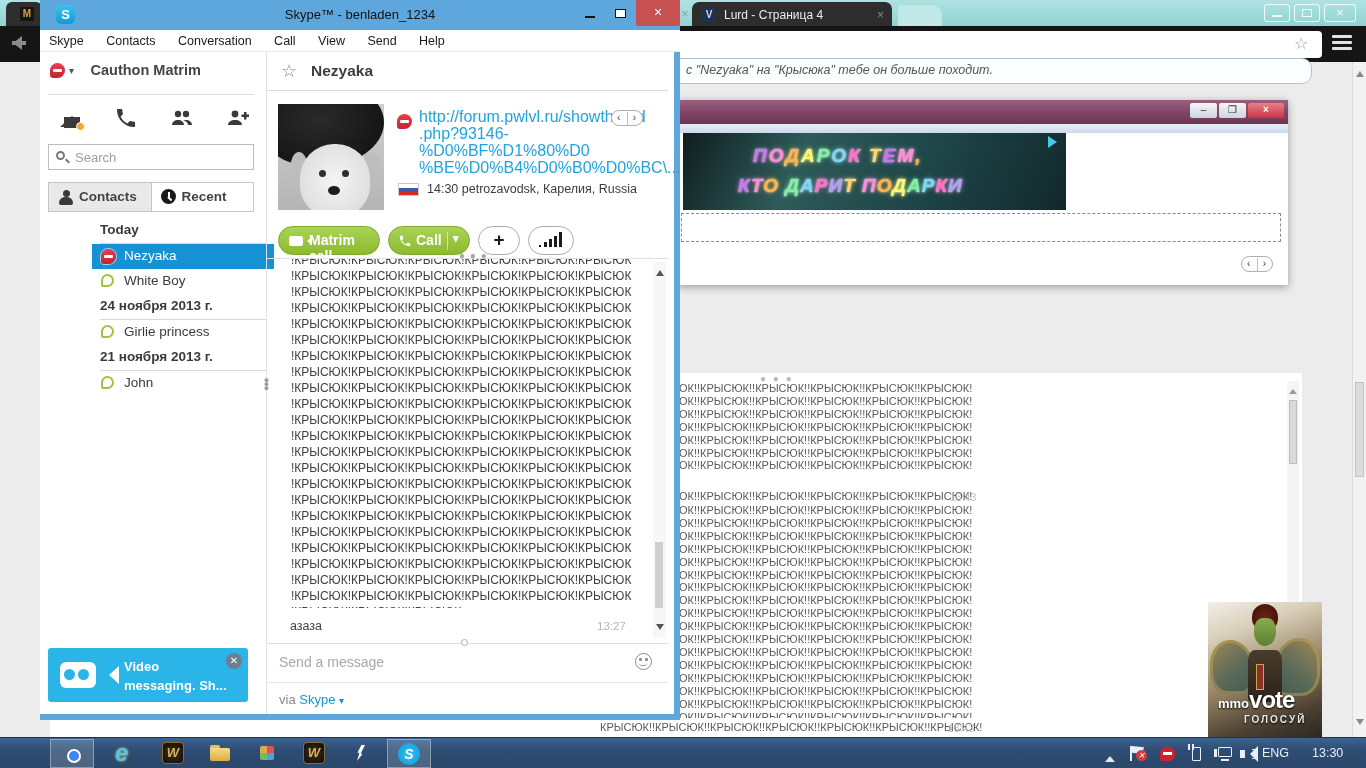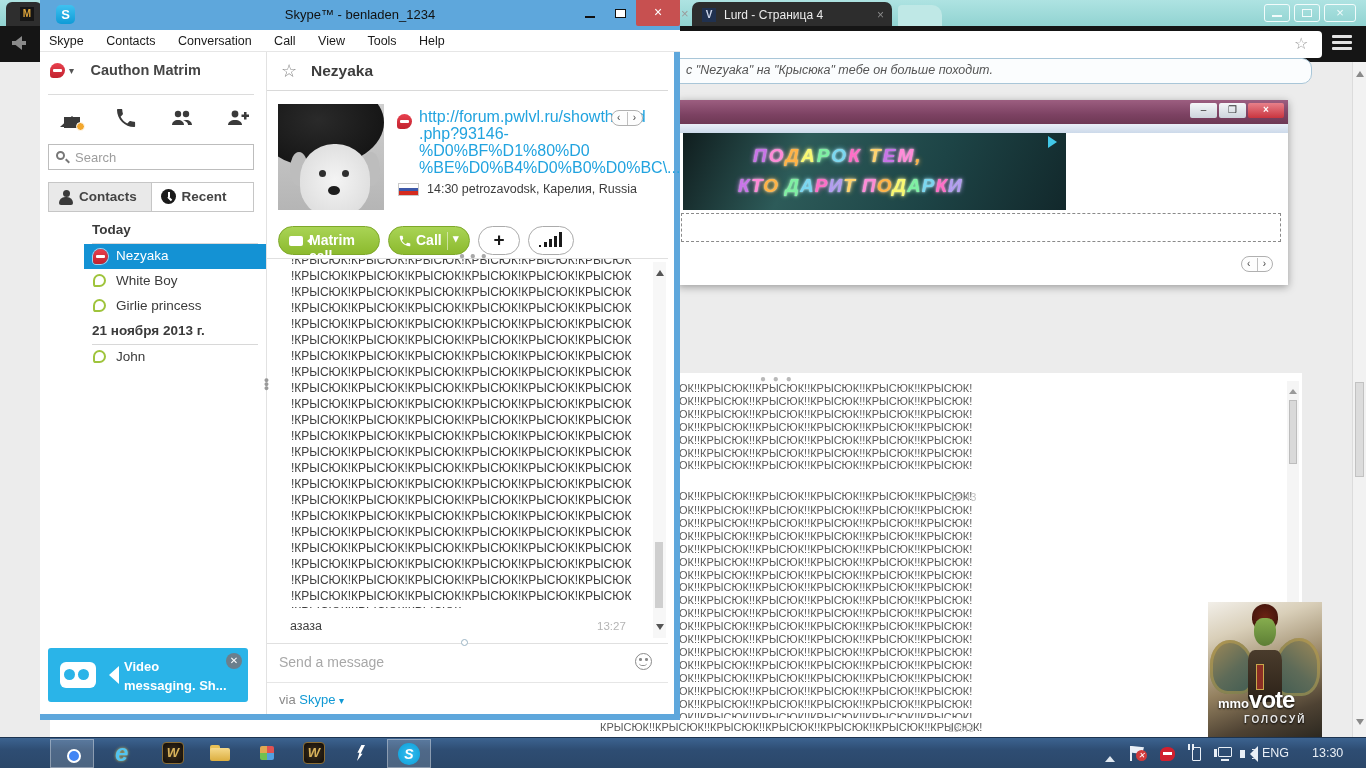--- a/index.html
+++ b/index.html
@@ -128,21 +128,21 @@
   .sb-tab { flex:1; position:relative; font-size:13.5px; font-weight:bold; color:#444; line-height:28px; }
   .sb-tab.act { background:#e9e9e9; }
   .sb-tab .lbl { margin-left:30px; }
   .tab-sep { width:1px; background:#c6c6c6; }
   .ic-person { position:absolute; left:10px; top:7px; width:14px; height:16px; }
   .ic-person::before { content:""; position:absolute; left:4px; top:0; width:7px; height:7px; background:#3a3a3a; border-radius:50%; }
   .ic-person::after { content:""; position:absolute; left:0; top:7px; width:14px; height:8px; background:#3a3a3a; border-radius:6px 6px 2px 2px; }
   .ic-clock { position:absolute; left:9px; top:6px; width:15px; height:15px; background:#1a1a1a; border-radius:50%; }
   .ic-clock::before { content:""; position:absolute; left:7px; top:3px; width:2px; height:5px; background:#fff; }
   .ic-clock::after { content:""; position:absolute; left:7px; top:7px; width:5px; height:2px; background:#fff; transform:rotate(45deg); transform-origin:left; }
-  .sb-list { position:absolute; left:0; top:166px; width:226px;padding-left:44px; }
+  .sb-list { position:absolute; left:8px; top:166px; width:226px;padding-left:44px; }
   .lh { position:relative; height:26px; margin:0 8px; border-bottom:1px solid #d8d8d8; font-size:13.5px; font-weight:bold; color:#3a3a3a; padding-top:4px; }
   .lc { position:relative; height:25px; padding:4px 0 0 32px; font-size:13.5px; color:#3a3a3a; }
   .lc .st { position:absolute; left:9px; top:5px; }
   .lc.sel { background:#1492d4; color:#fff; }
   .lc.sel .st-dnd { box-shadow:0 0 0 1px rgba(255,255,255,.6); }
   .llink { padding:8px 0 0 9px; font-size:13.5px; font-weight:bold; color:#1199d4; }
   .sb-ad { position:absolute; left:8px; top:596px; width:200px; height:54px; background:#2ab4e8; border-radius:3px; }
   .sb-ad .cam { position:absolute; left:12px; top:14px; width:36px; height:26px; background:#fff; border-radius:6px; }
   .sb-ad .cam::before { content:""; position:absolute; left:4px; top:7px; width:11px; height:11px; background:#2ab4e8; border-radius:50%; box-shadow:14px 0 0 #2ab4e8; }
   .sb-ad .lens { position:absolute; left:52px; top:18px; width:0; height:0; border:9px solid transparent; border-right:10px solid #fff; }
@@ -377,21 +377,21 @@
           <i></i>
         </div>
       <div class="sk-close">×</div>
     </div>
     <div class="sk-menu">
       <span>Skype</span>
       <span>Contacts</span>
       <span>Conversation</span>
       <span>Call</span>
       <span>View</span>
-      <span>Tools</span>
+      <span>Send</span>
       <span>Help</span>
     </div>
 
     <div class="sk-body">
 
       <div class="sb">
         <div class="sb-user">
           <span class="st-dnd"></span><span class="caret">▾</span>
           <span class="nm">Cauthon Matrim</span>
         </div>
@@ -423,20 +423,21 @@
         </div>
         <div class="sb-tabs">
           <div class="sb-tab act"><i class="ic-person"></i><span class="lbl">Contacts</span></div>
           <div class="tab-sep"></div>
           <div class="sb-tab"><i class="ic-clock"></i><span class="lbl">Recent</span></div>
         </div>
         <div class="sb-list">
           <div class="lh">Today</div>
           <div class="lc sel"><span class="st st-dnd"></span><span>Nezyaka</span></div>
           <div class="lc"><span class="st st-off"></span><span>White Boy</span></div>
+          <div class="lh">24 ноября 2013 г.</div>
           <div class="lc"><span class="st st-off"></span><span>Girlie princess</span></div>
           <div class="lh">21 ноября 2013 г.</div>
           <div class="lc"><span class="st st-off"></span><span>John</span></div>
         </div>
         <div class="sb-ad">
           <div class="cam"></div>
           <i class="lens"></i>
           <div class="txt">Video messaging. Sh...</div>
           <div class="x">✕</div>
         </div>

